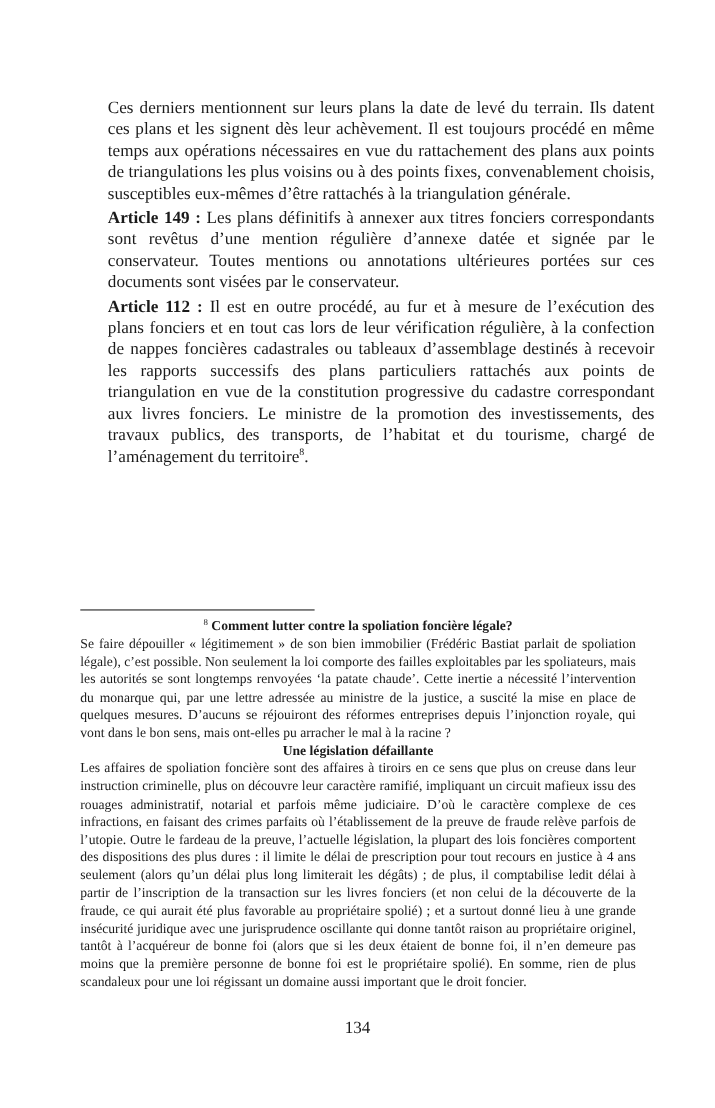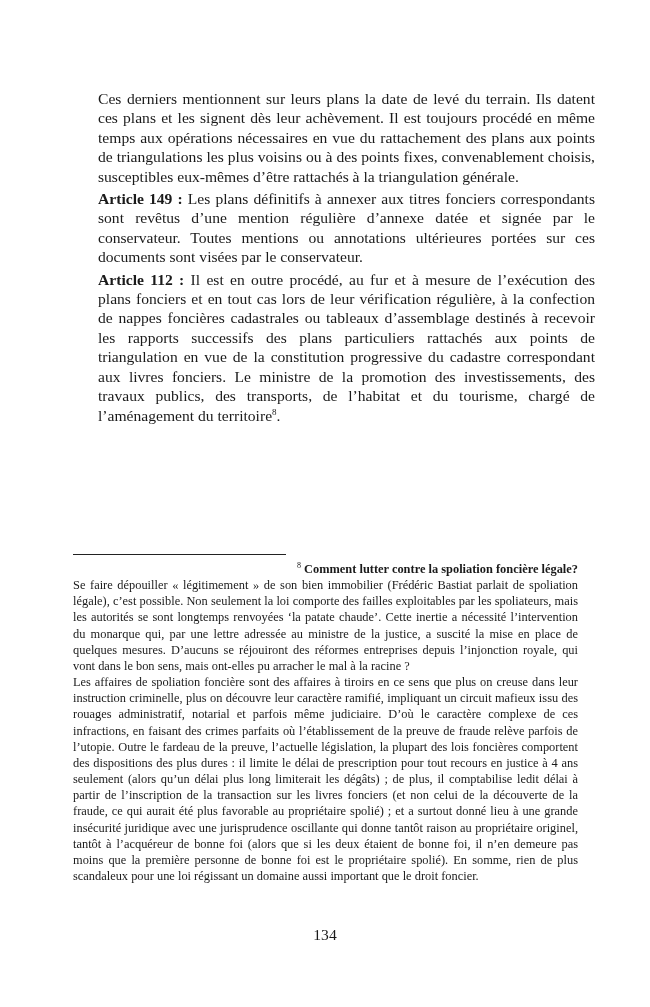--- a/index.html
+++ b/index.html
@@ -8,35 +8,36 @@
   .main { position: absolute; left: 98px; top: 89px; width: 497px;
           font-size: 15.6px; line-height: 19.4px; text-align: justify; }
   .main p { margin: 0 0 3px 0; }
   .main b { font-weight: bold; }
   sup { font-size: 9px; line-height: 0; vertical-align: 6px; }
   .rule { position: absolute; left: 73px; top: 554px; width: 213px; height: 0;
           border-top: 1px solid #222; }
   .notes { position: absolute; left: 73px; top: 561px; width: 505px;
            font-size: 12.4px; line-height: 16.15px; text-align: justify; }
   .notes p { margin: 0; }
-  .notes .head { font-weight: bold; text-align: right; }
+  .notes .head { font-weight: bold; text-align: center; }
   .notes sup { font-size: 8px; vertical-align: 5px; font-weight: normal; }
   .pagenum { position: absolute; left: 0; width: 650px; top: 926px; text-align: center;
              font-size: 15.6px; }
 </style>
 </head>
 <body>
 
 <div class="main">
   <p>Ces derniers mentionnent sur leurs plans la date de levé du terrain. Ils datent ces plans et les signent dès leur achèvement. Il est toujours procédé en même temps aux opérations nécessaires en vue du rattachement des plans aux points de triangulations les plus voisins ou à des points fixes, convenablement choisis, susceptibles eux-mêmes d’être rattachés à la triangulation générale.</p>
   <p><b>Article 149 :</b><span> Les plans définitifs à annexer aux titres fonciers correspondants sont revêtus d’une mention régulière d’annexe datée et signée par le conservateur. Toutes mentions ou annotations ultérieures portées sur ces documents sont visées par le conservateur.</span></p>
   <p><b>Article 112 :</b><span> Il est en outre procédé, au fur et à mesure de l’exécution des plans fonciers et en tout cas lors de leur vérification régulière, à la confection de nappes foncières cadastrales ou tableaux d’assemblage destinés à recevoir les rapports successifs des plans particuliers rattachés aux points de triangulation en vue de la constitution progressive du cadastre correspondant aux livres fonciers. Le ministre de la promotion des investissements, des travaux publics, des transports, de l’habitat et du tourisme, chargé de l’aménagement du territoire</span><sup>8</sup><span>.</span></p>
 </div>
 
 <div class="rule"></div>
 
 <div class="notes">
   <p class="head"><sup>8</sup><span> Comment lutter contre la spoliation foncière légale?</span></p>
   <p>Se faire dépouiller « légitimement » de son bien immobilier (Frédéric Bastiat parlait de spoliation légale), c’est possible. Non seulement la loi comporte des failles exploitables par les spoliateurs, mais les autorités se sont longtemps renvoyées ‘la patate chaude’. Cette inertie a nécessité l’intervention du monarque qui, par une lettre adressée au ministre de la justice, a suscité la mise en place de quelques mesures. D’aucuns se réjouiront des réformes entreprises depuis l’injonction royale, qui vont dans le bon sens, mais ont-elles pu arracher le mal à la racine ?</p>
+  <p class="head">Une législation défaillante</p>
   <p>Les affaires de spoliation foncière sont des affaires à tiroirs en ce sens que plus on creuse dans leur instruction criminelle, plus on découvre leur caractère ramifié, impliquant un circuit mafieux issu des rouages administratif, notarial et parfois même judiciaire. D’où le caractère complexe de ces infractions, en faisant des crimes parfaits où l’établissement de la preuve de fraude relève parfois de l’utopie. Outre le fardeau de la preuve, l’actuelle législation, la plupart des lois foncières comportent des dispositions des plus dures : il limite le délai de prescription pour tout recours en justice à 4 ans seulement (alors qu’un délai plus long limiterait les dégâts) ; de plus, il comptabilise ledit délai à partir de l’inscription de la transaction sur les livres fonciers (et non celui de la découverte de la fraude, ce qui aurait été plus favorable au propriétaire spolié) ; et a surtout donné lieu à une grande insécurité juridique avec une jurisprudence oscillante qui donne tantôt raison au propriétaire originel, tantôt à l’acquéreur de bonne foi (alors que si les deux étaient de bonne foi, il n’en demeure pas moins que la première personne de bonne foi est le propriétaire spolié). En somme, rien de plus scandaleux pour une loi régissant un domaine aussi important que le droit foncier.</p>
 </div>
 
 <div class="pagenum">134</div>
 
 </body></html>

